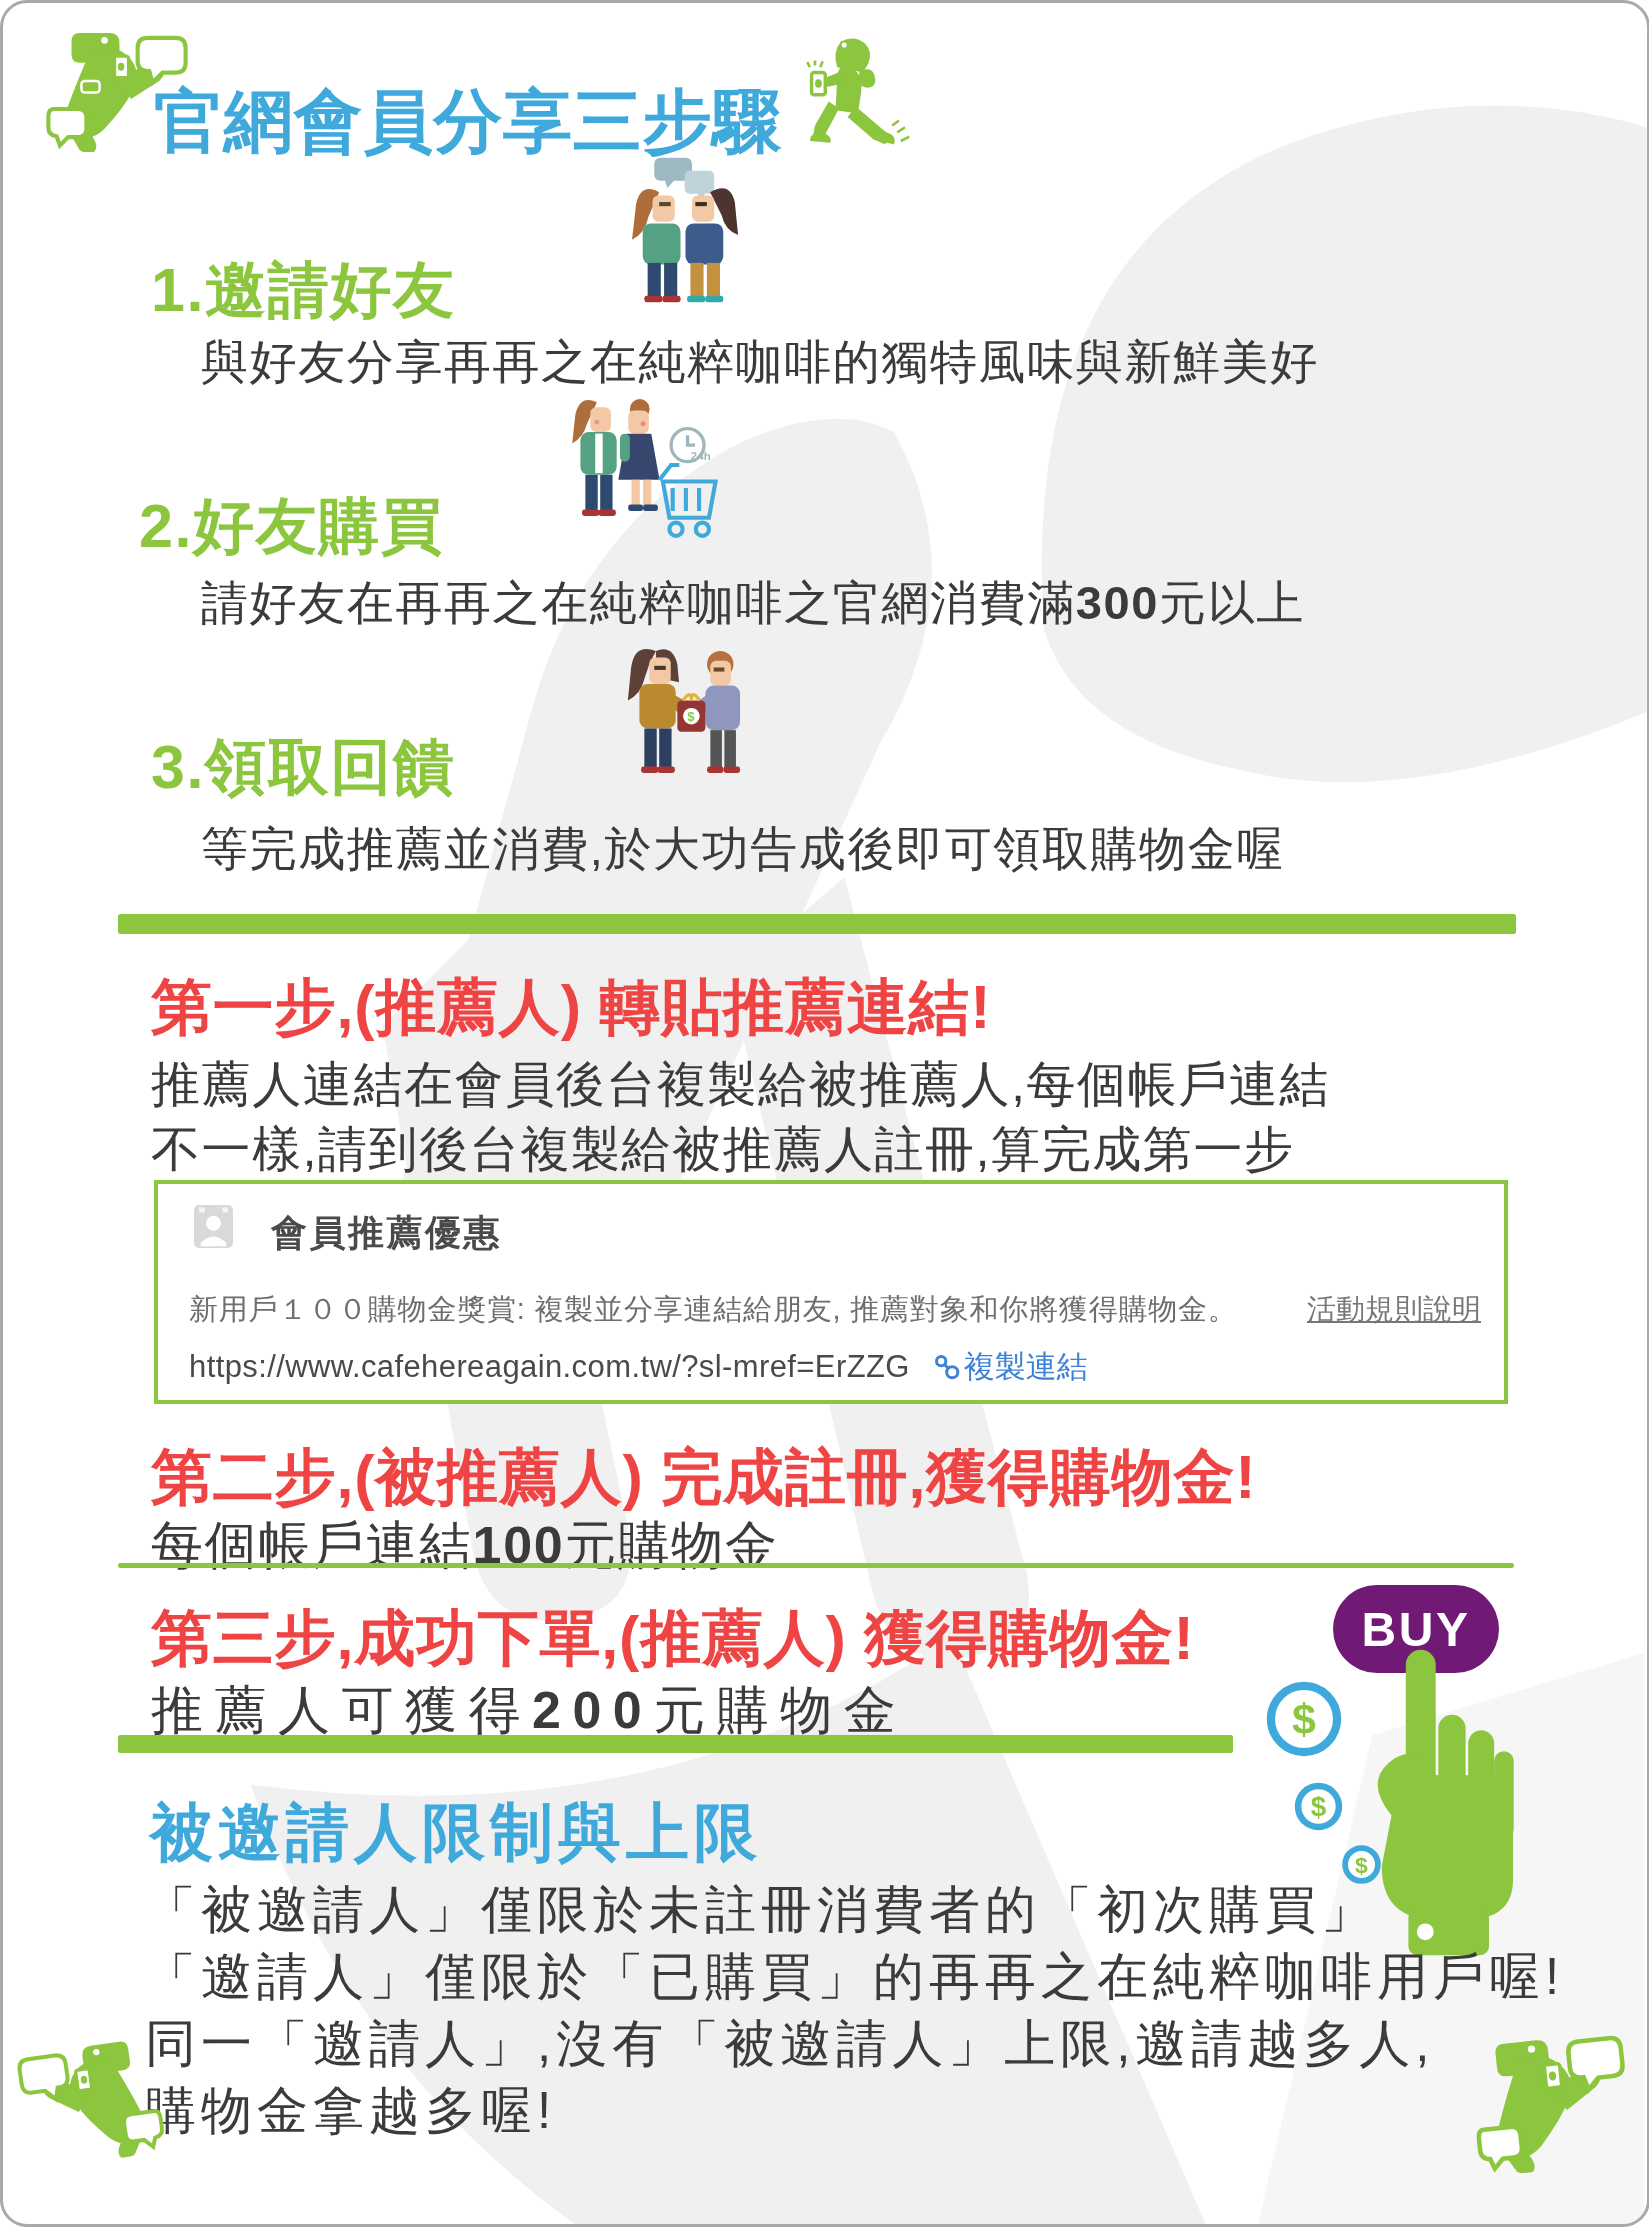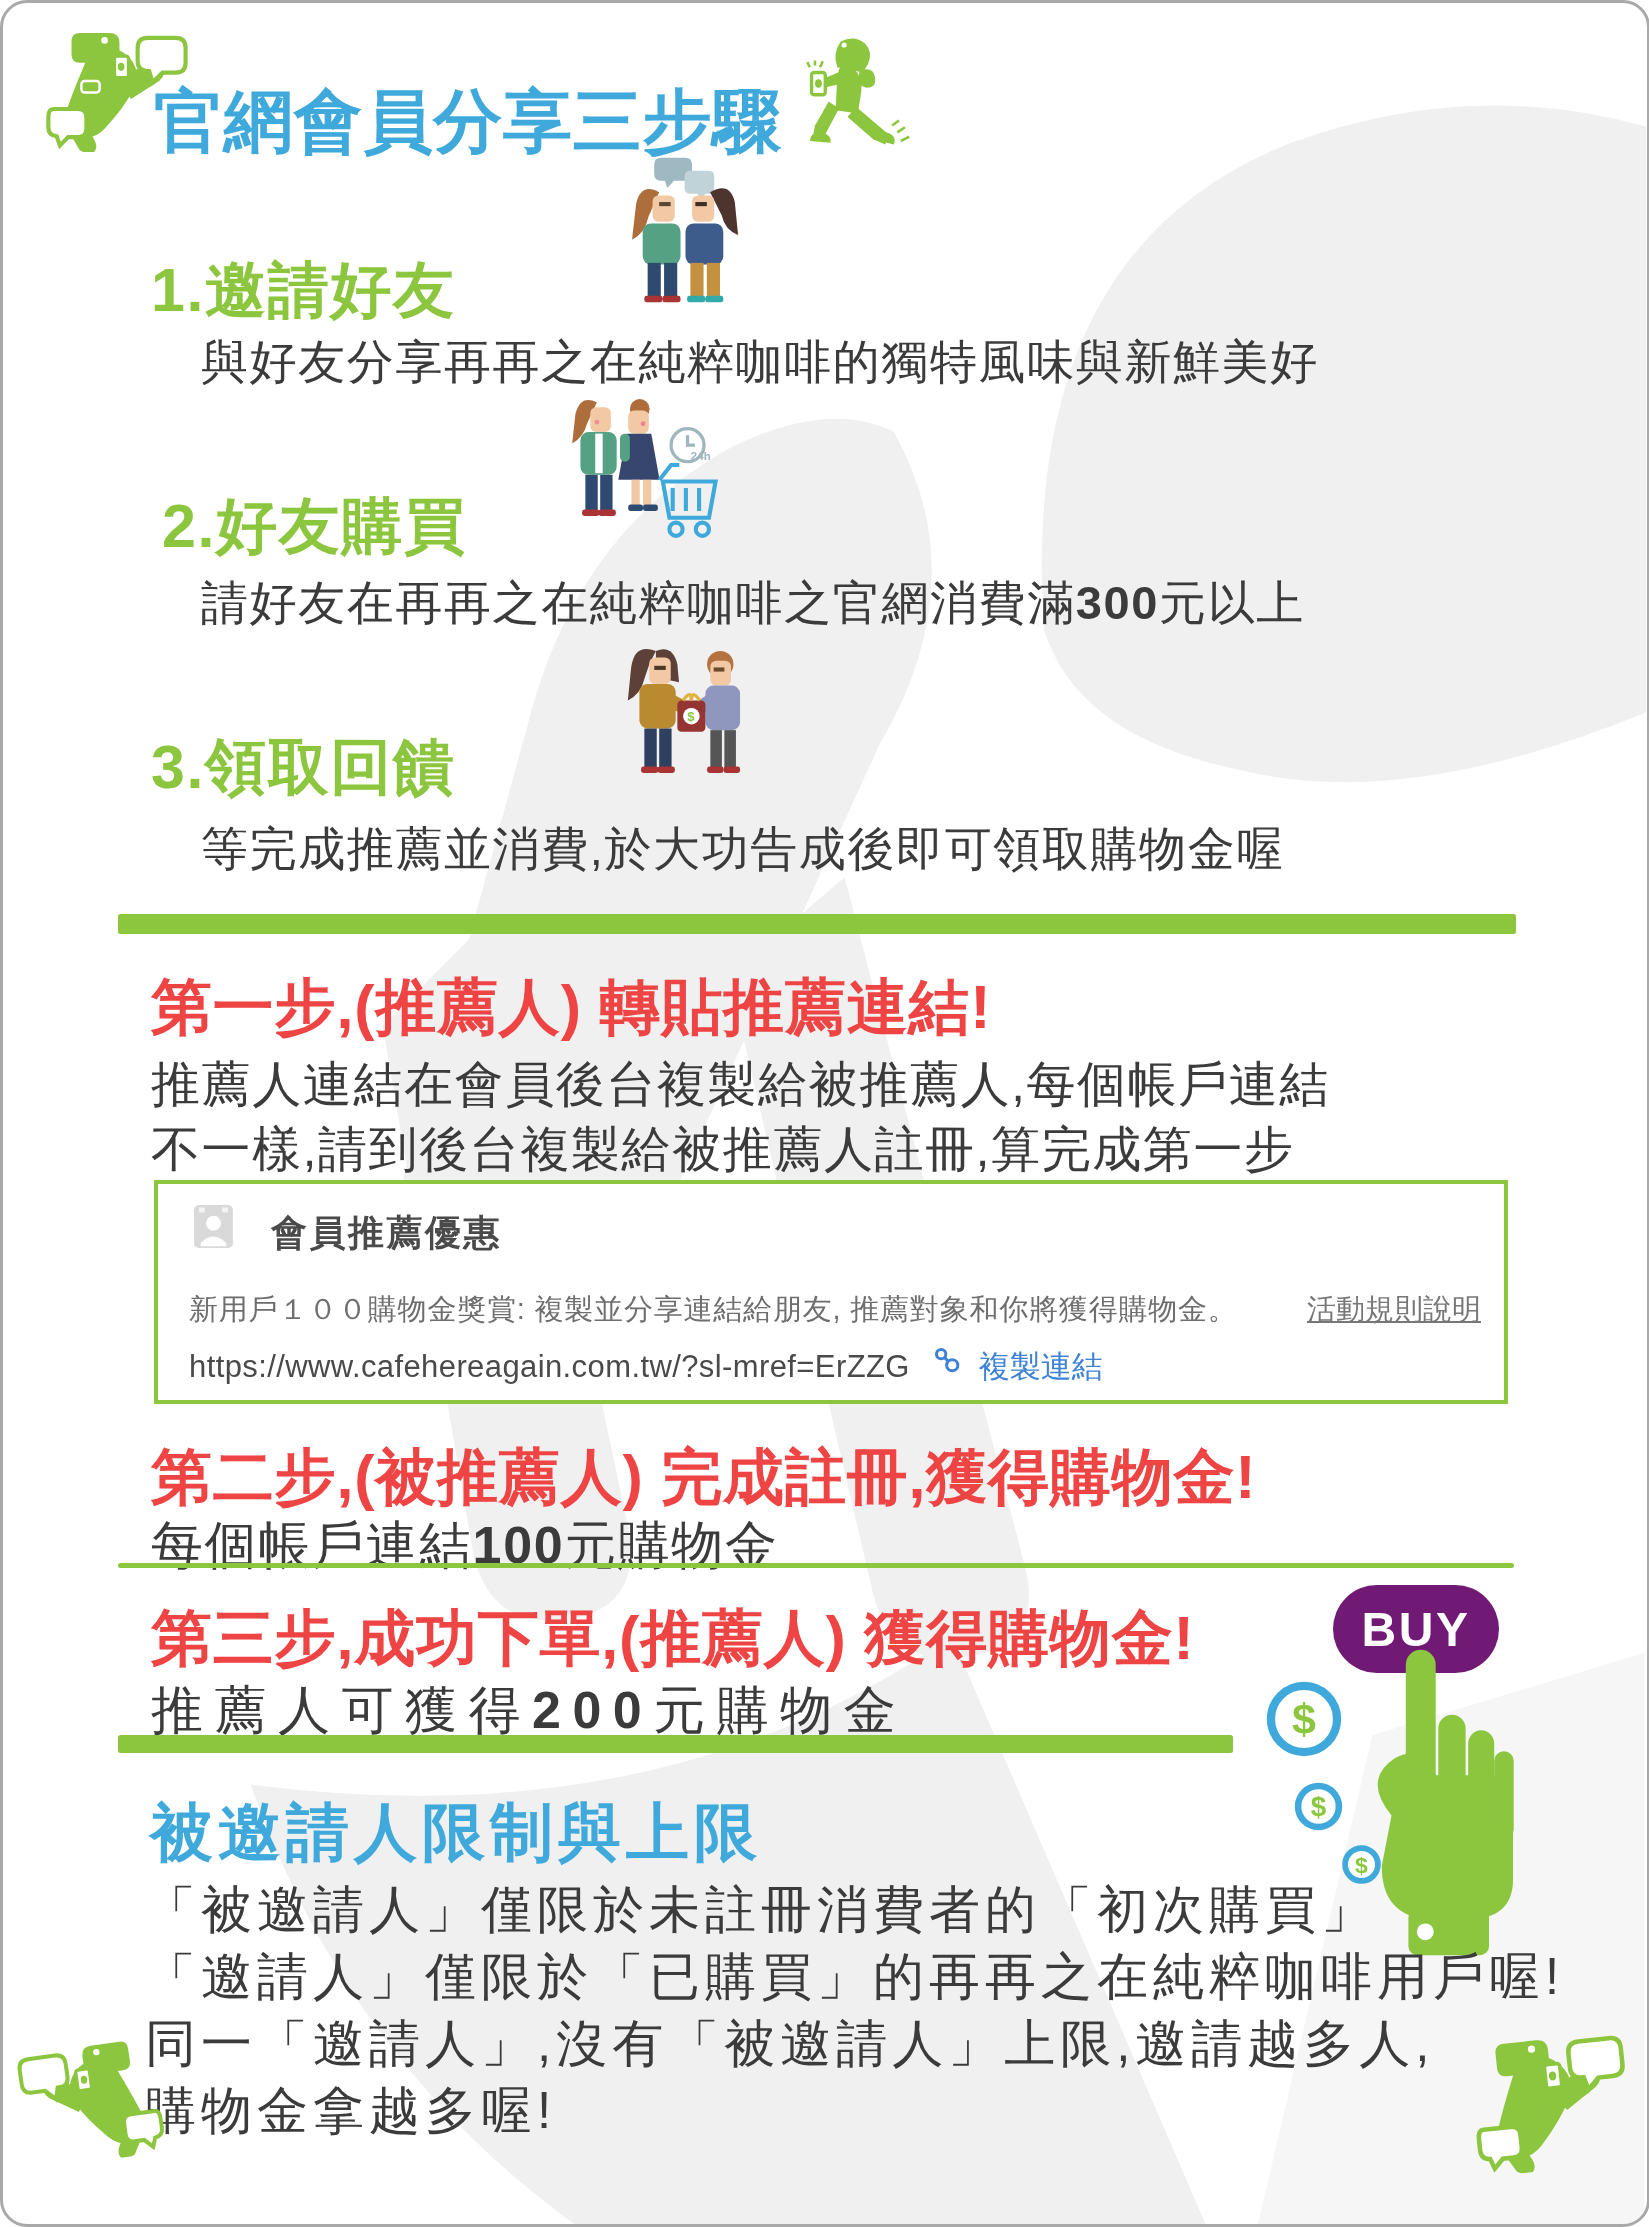--- a/index.html
+++ b/index.html
@@ -14,21 +14,21 @@
   .step-desc{font-size:47px;color:#3B3B3B;letter-spacing:1.6px;}
   .step-desc b, .sec-body b{font-weight:800;}
   .sec-head{font-size:61px;font-weight:bold;color:#ef4444;letter-spacing:0.8px;white-space:nowrap;}
   .sec-body{font-size:49px;color:#3B3B3B;letter-spacing:1.6px;}
   .divider{background:#8CC63F;border-radius:2.5px;}
   .card{box-sizing:border-box;background:#fff;border:4.1px solid #8CC63F;}
   .card-title{font-size:36px;font-weight:bold;color:#4A4A4A;letter-spacing:2.5px;}
   .card-desc{font-size:29px;color:#6E6E6E;letter-spacing:0.8px;white-space:nowrap;}
   .card-rules{font-size:29px;color:#777;text-decoration:underline;cursor:pointer;white-space:nowrap;}
   .card-url{font-size:31px;color:#4A4A4A;letter-spacing:0.4px;white-space:nowrap;}
-  .card-copy{font-size:31px;color:#3E82D6;cursor:pointer;white-space:nowrap;display:inline-flex;align-items:flex-start;gap:18px;}
+  .card-copy{font-size:31px;color:#3E82D6;cursor:pointer;white-space:nowrap;display:inline-flex;align-items:center;gap:3px;}
   .buy-btn{display:flex;align-items:center;justify-content:center;background:#701a75;color:#fff;
            font-size:48px;font-weight:bold;letter-spacing:2.5px;border-radius:45px;cursor:pointer;}
   .limits-head{font-size:63px;font-weight:bold;color:#3FA9DC;letter-spacing:5px;}
   .limits-body{font-size:51px;color:#3B3B3B;letter-spacing:5px;line-height:67px;}
   .nowrap{white-space:nowrap;}
 </style>
 </head>
 <body>
 
 <div class="page">
@@ -137,21 +137,21 @@
       <path d="M212,108 v28 M228,108 v28 M244,108 v28"></path>
       <circle cx="216" cy="158" r="8"></circle>
       <circle cx="248" cy="158" r="8"></circle>
     </g>
     <g stroke="#9FB6BC" stroke-width="4" fill="#fff">
       <circle cx="230" cy="56" r="20"></circle>
     </g>
     <path d="M230,44 v12 h9" stroke="#9FB6BC" stroke-width="4" fill="none"></path>
     <text x="234" y="74" font-size="14" fill="#9FB6BC" font-weight="bold">24h</text>
   </svg>
-  <div class="abs z1 step-head nowrap" style="left:159px;top:483px;text-align:center;">
+  <div class="abs z1 step-head nowrap" style="left:136px;top:483px;text-align:center;">
     <span>2.</span><span>好友購買</span>
   </div>
   <div class="abs z1 step-desc nowrap" style="left:198px;top:569px;">
     <span>請好友在再再之在純粹咖啡之官網消費滿</span><b>300</b><span>元以上</span>
   </div>
 
   <svg class="abs z1" style="left:577px;top:643px;" width="198" height="165" viewBox="0 0 240 200">
     <path fill="#5D4037" d="M92,6 q-26,-10 -30,20 l-4,40 q16,-8 20,-26 l6,-18 z"></path>
     <path fill="#5D4037" d="M92,6 q20,-8 26,16 l2,22 -28,-6 z"></path>
     <rect x="84" y="14" width="26" height="32" rx="7" fill="#F2C9A4"></rect>

